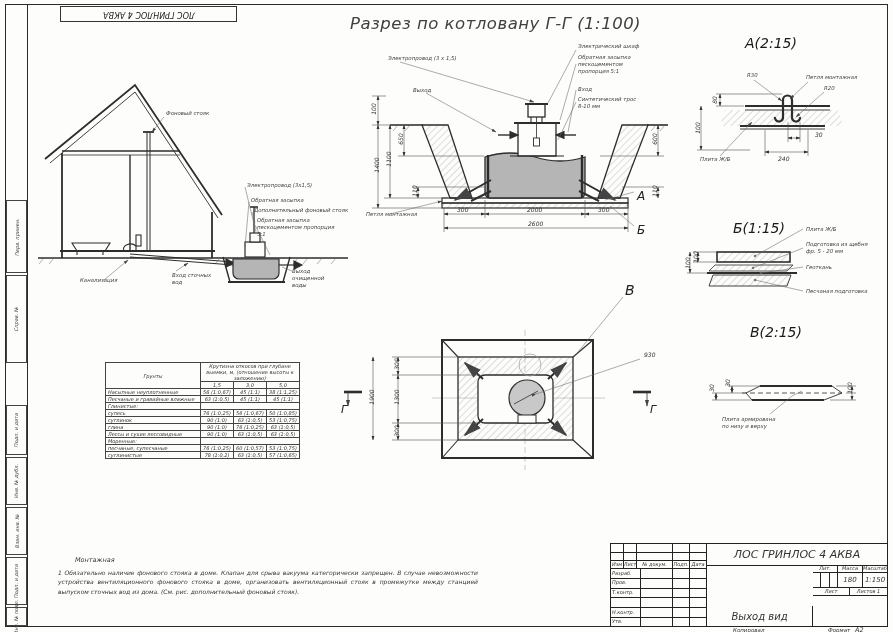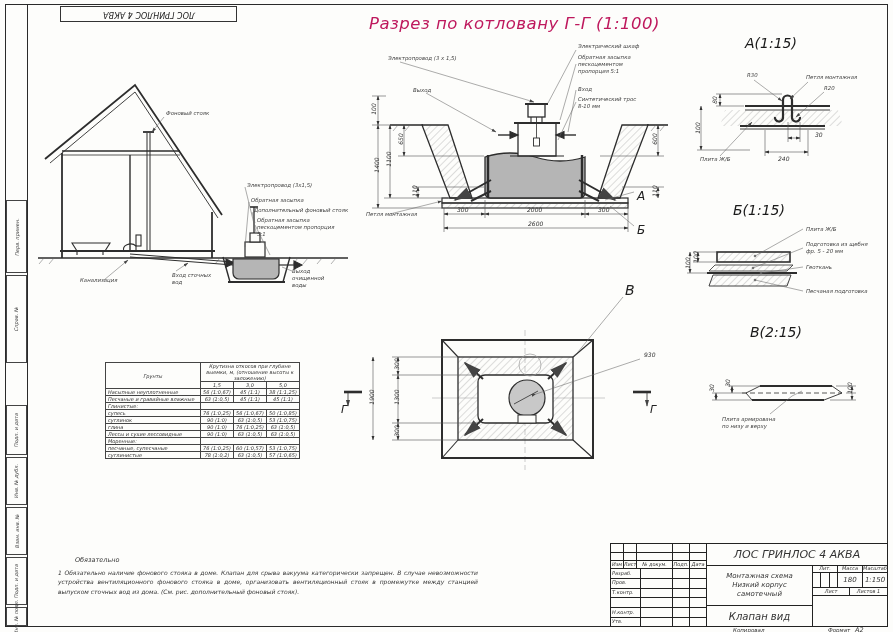--- a/index.html
+++ b/index.html
@@ -5,21 +5,21 @@
 *{margin:0;padding:0;box-sizing:border-box}
 html,body{width:893px;height:632px;background:#f4f4f2;font-family:"DejaVu Sans",sans-serif;position:relative;overflow:hidden}
 .sheet{position:absolute;inset:0;background:#fdfdfb}
 svg{position:absolute;overflow:visible}
 .frame{position:absolute;left:5px;top:4px;width:883px;height:623px;border:1.6px solid #2a2a2a}
 .vline{position:absolute;left:27px;top:4px;height:623px;width:0;border-left:1.3px solid #2a2a2a}
 .stamp{position:absolute;left:60px;top:6px;width:177px;height:16px;border:1px solid #333;display:flex;align-items:center;justify-content:center}
 .stamp span{transform:rotate(180deg);font:italic 8px "DejaVu Sans",sans-serif;color:#222;white-space:nowrap}
 .sbox{position:absolute;left:6px;width:21px;border:1px solid #444;display:flex;align-items:center;justify-content:center;background:#fdfdfb}
 .sbox span{transform:rotate(-90deg);font:italic 5px "DejaVu Sans",sans-serif;color:#444;white-space:nowrap}
-.main-title{position:absolute;left:350px;top:14px;width:310px;text-align:right;font:italic 16.5px "DejaVu Sans",sans-serif;color:#be185d;letter-spacing:.5px}
+.main-title{position:absolute;left:350px;top:14px;width:310px;text-align:left;font:italic 16.5px "DejaVu Sans",sans-serif;color:#404040;letter-spacing:.5px}
 .l{position:absolute;font:italic 5.4px/1.25 "DejaVu Sans",sans-serif;color:#444;white-space:nowrap}
 .lw{white-space:normal}
 .d{position:absolute;font:italic 6px/1 "DejaVu Sans",sans-serif;color:#333;white-space:nowrap}
 .v{transform:rotate(-90deg)}
 .mk{position:absolute;font:italic 12px/1 "DejaVu Sans",sans-serif;color:#222}
 .dt{position:absolute;font:italic 14px/1 "DejaVu Sans",sans-serif;color:#1a1a1a}
 .soil{position:absolute;left:105px;top:362px;border-collapse:collapse;background:#fdfdfb}
 .soil td,.soil th{border:0.7px solid #444;font:italic 5px/1.2 "DejaVu Sans",sans-serif;color:#333;font-weight:normal;padding:0 2px;text-align:center;vertical-align:middle}
 .soil td.nm{text-align:left;width:95px}
 .soil td.c{width:33px}
@@ -333,21 +333,21 @@
         <line x1="118" y1="70" x2="118" y2="96"></line>
       <line x1="75" y1="92" x2="118" y2="92" marker-start="url(#ar)" marker-end="url(#ar)"></line>
     </g>
     <g stroke="#666" stroke-width="0.55" fill="none">
       <line x1="64" y1="20" x2="92" y2="41" marker-end="url(#arS)"></line>
       <line x1="118" y1="22" x2="100" y2="39" marker-end="url(#arS)"></line>
       <line x1="134" y1="32" x2="106" y2="57" marker-end="url(#arS)"></line>
       <line x1="30" y1="96" x2="62" y2="62" marker-end="url(#arS)"></line>
     </g>
   </svg>
-  <span class="dt" style="left:745px;top:36px">А(1:15)</span>
+  <span class="dt" style="left:745px;top:36px">А(2:15)</span>
   <span class="l" style="left:747px;top:72px">R30</span>
   <span class="l" style="left:806px;top:74px">Петля монтажная</span>
   <span class="l" style="left:824px;top:85px">R20</span>
   <span class="l" style="left:700px;top:156px">Плита Ж/Б</span>
   <span class="d v" style="left:711px;top:97px">80</span>
   <span class="d v" style="left:692px;top:125px">100</span>
   <span class="d" style="left:815px;top:132px">30</span>
   <span class="d" style="left:778px;top:156px">240</span>
 
   <svg style="left:685px;top:215px" width="175" height="95" viewBox="0 0 175 95">
@@ -368,21 +368,21 @@
       <line x1="118" y1="14" x2="70" y2="41"></line>
         <circle cx="70" cy="41" r="1" fill="#666"></circle>
       <line x1="118" y1="33" x2="68" y2="53"></line>
         <circle cx="68" cy="53" r="1" fill="#666"></circle>
       <line x1="118" y1="52" x2="76" y2="58"></line>
         <circle cx="76" cy="58" r="1" fill="#666"></circle>
       <line x1="118" y1="76" x2="70" y2="65"></line>
         <circle cx="70" cy="65" r="1" fill="#666"></circle>
     </g>
   </svg>
-  <span class="dt" style="left:733px;top:203px">Б(1:15)</span>
+  <span class="dt" style="left:733px;top:221px">Б(1:15)</span>
   <span class="l" style="left:806px;top:226px">Плита Ж/Б</span>
   <span class="l lw" style="left:806px;top:241px;width:66px">Подготовка из щебня фр. 5 - 20 мм</span>
   <span class="l" style="left:806px;top:264px">Геоткань</span>
   <span class="l" style="left:806px;top:288px">Песчаная подготовка</span>
   <span class="d v" style="left:690px;top:254px">100</span>
   <span class="d v" style="left:682px;top:260px">100</span>
 
   <svg style="left:690px;top:340px" width="180" height="95" viewBox="0 0 180 95">
     <g stroke="#2d2d2d" fill="none" stroke-width="1.1">
       <line x1="70" y1="46" x2="142" y2="46" stroke-width="2.2"></line>
@@ -476,21 +476,21 @@
     </tr>
     <tr>
       <td class="nm">суглинистые</td>
       <td class="c">78 (1:0,2)</td>
       <td class="c">63 (1:0,5)</td>
       <td class="c">57 (1:0,65)</td>
     </tr>
   </tbody>
     </table>
 
-  <div class="note-t">Обязательно</div>
+  <div class="note-t">Монтажная</div>
   <div class="note-b">1 Обязательно наличие фонового стояка в доме. Клапан для срыва вакуума категорически запрещен. В случае невозможности устройства вентиляционного фонового стояка в доме, организовать вентиляционный стояк в промежутке между станцией выпуском сточных вод из дома. (См. рис. дополнительный фоновый стояк).</div>
 
   <div class="tb">
 
     <div class="cell" style="left:0;top:0;width:13px;height:8.5px"></div>
     <div class="cell" style="left:13px;top:0;width:13px;height:8.5px"></div>
     <div class="cell" style="left:26px;top:0;width:36px;height:8.5px"></div>
     <div class="cell" style="left:62px;top:0;width:17px;height:8.5px"></div>
     <div class="cell" style="left:79px;top:0;width:17px;height:8.5px"></div>
     <div class="cell" style="left:0;top:8.5px;width:13px;height:8.5px"></div>
@@ -524,23 +524,22 @@
     <div class="cell" style="left:30px;top:64.2px;width:32px;height:9.8px"></div>
     <div class="cell" style="left:62px;top:64.2px;width:17px;height:9.8px"></div>
     <div class="cell" style="left:79px;top:64.2px;width:17px;height:9.8px"></div>
     <div class="cell" style="left:0;top:74px;width:30px;height:8.4px;border-bottom:none;justify-content:flex-start;padding-left:1px">Утв.</div>
     <div class="cell" style="left:30px;top:74px;width:32px;height:8.4px;border-bottom:none"></div>
     <div class="cell" style="left:62px;top:74px;width:17px;height:8.4px;border-bottom:none"></div>
     <div class="cell" style="left:79px;top:74px;width:17px;height:8.4px;border-bottom:none"></div>
 
     <div class="cell nb" style="left:96px;top:0;width:180px;height:22px;font:italic 11px 'DejaVu Sans',sans-serif">ЛОС ГРИНЛОС 4 АКВА</div>
 
-    <div class="cell" style="left:96px;top:22px;width:106px;height:40px;font:italic 7px/1.3 'DejaVu Sans',sans-serif;padding:0 12px">Монтажная схема Низкий корпус самотечный</div>
-
-    <div class="cell" style="left:96px;top:62px;width:106px;height:20.4px;border-bottom:none;font:italic 10px 'DejaVu Sans',sans-serif">Клапан вид</div>
+
+    <div class="cell" style="left:96px;top:62px;width:106px;height:20.4px;border-bottom:none;font:italic 10px 'DejaVu Sans',sans-serif">Выход вид</div>
 
     <div class="cell" style="left:202px;top:22px;width:25px;height:7px">Лит.</div>
     <div class="cell" style="left:227px;top:22px;width:25px;height:7px">Масса</div>
     <div class="cell nb" style="left:252px;top:22px;width:24px;height:7px">Масштаб</div>
     <div class="cell" style="left:202px;top:29px;width:8.3px;height:15px"></div>
     <div class="cell" style="left:210.3px;top:29px;width:8.3px;height:15px"></div>
     <div class="cell" style="left:218.6px;top:29px;width:8.4px;height:15px"></div>
     <div class="cell" style="left:227px;top:29px;width:25px;height:15px;font:italic 7px 'DejaVu Sans',sans-serif">180</div>
     <div class="cell nb" style="left:252px;top:29px;width:24px;height:15px;font:italic 7px 'DejaVu Sans',sans-serif">1:150</div>
     <div class="cell" style="left:202px;top:44px;width:37px;height:8px">Лист</div>

